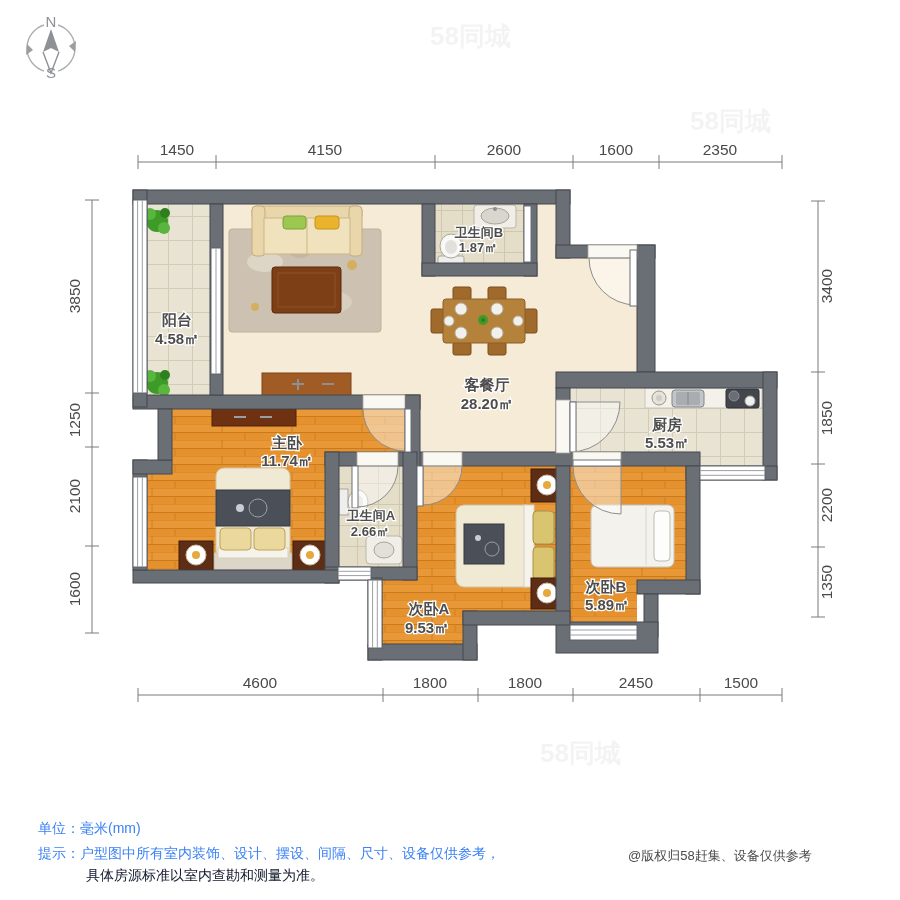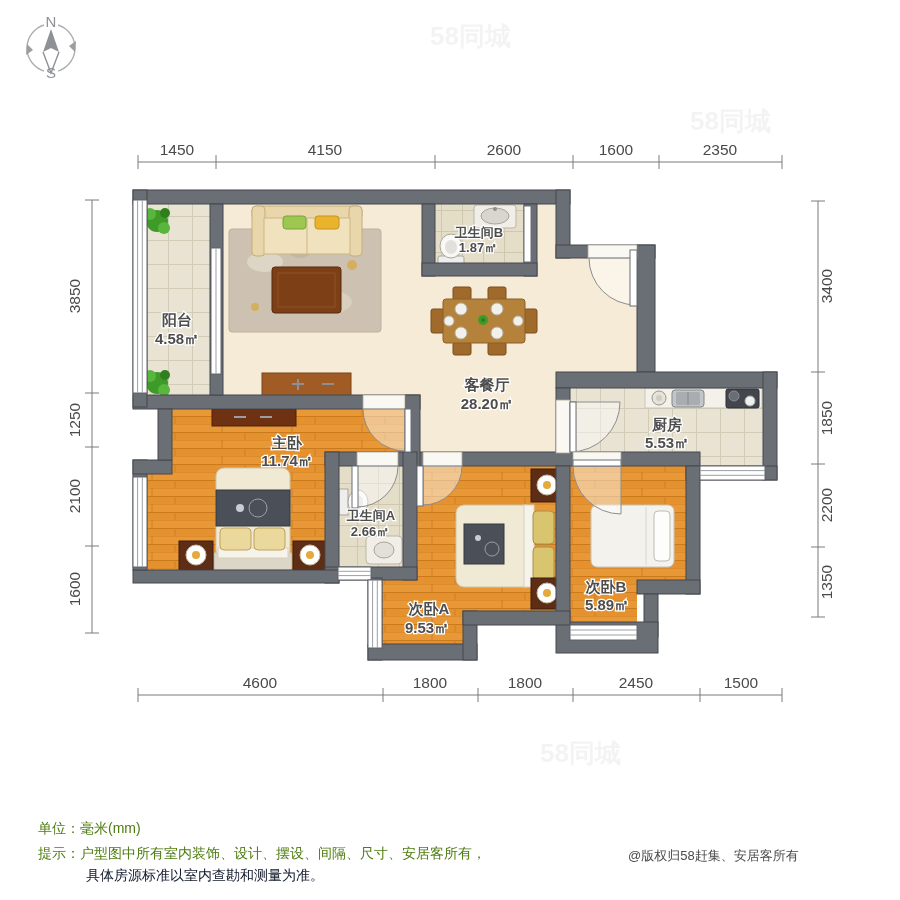--- a/index.html
+++ b/index.html
@@ -14,21 +14,21 @@
   .room-name-sm,.room-area-sm{font-size:13px;font-weight:bold;fill:#4d4d4d;paint-order:stroke;stroke:#ffffff;stroke-width:2.5px;}
   .compass-letter{font-size:15px;fill:#8e9196;}
   .watermark{font-size:26px;fill:#333333;opacity:0.05;font-weight:bold;}
   .wall{fill:#6a6e75;stroke:#44484f;stroke-width:1;}
   .win{fill:#ffffff;stroke:#5f6368;stroke-width:1;}
   .winline{stroke:#9b9fa5;stroke-width:1;}
   .opening{fill:#faf8f2;stroke:#a9a59a;stroke-width:0.8;}
   .door-panel{fill:#ffffff;stroke:#6b6f75;stroke-width:1;}
   .door-arc{fill:rgba(255,255,255,0.45);stroke:#8d8d8d;stroke-width:1;}
   .dimline{stroke:#7a7a7a;stroke-width:1;}
-  .notes{position:absolute;left:38px;font-size:14px;color:#4d7c0f;}
+  .notes{position:absolute;left:38px;font-size:14px;color:#3b82f6;}
   .notes-indent{position:absolute;left:86px;font-size:14px;color:#0f172a;}
   .copyright{position:absolute;left:628px;top:847px;font-size:13px;color:#4a4a4a;}
 </style>
 </head>
 <body>
 
 
 
 <svg width="900" height="815" viewBox="0 0 900 815">
   <defs>
@@ -411,18 +411,18 @@
     <line class="dimline" x1="811" y1="617" x2="825" y2="617"></line>
     <text class="dim-text" x="832" y="286" text-anchor="middle" transform="rotate(-90 832 286)">3400</text>
     <text class="dim-text" x="832" y="418" text-anchor="middle" transform="rotate(-90 832 418)">1850</text>
     <text class="dim-text" x="832" y="505" text-anchor="middle" transform="rotate(-90 832 505)">2200</text>
     <text class="dim-text" x="832" y="582" text-anchor="middle" transform="rotate(-90 832 582)">1350</text>
   </g>
 </svg>
 
 
 <div class="notes" style="top:820px;">单位：毫米(mm)</div>
-<div class="notes" style="top:845px;">提示：户型图中所有室内装饰、设计、摆设、间隔、尺寸、安居客所有，</div>
+<div class="notes" style="top:845px;">提示：户型图中所有室内装饰、设计、摆设、间隔、尺寸、设备仅供参考，</div>
 <div class="notes-indent" style="top:867px;">具体房源标准以室内查勘和测量为准。</div>
-<div class="copyright">@版权归58赶集、安居客所有</div>
+<div class="copyright">@版权归58赶集、设备仅供参考</div>
 
 
 
 
 </body></html>

